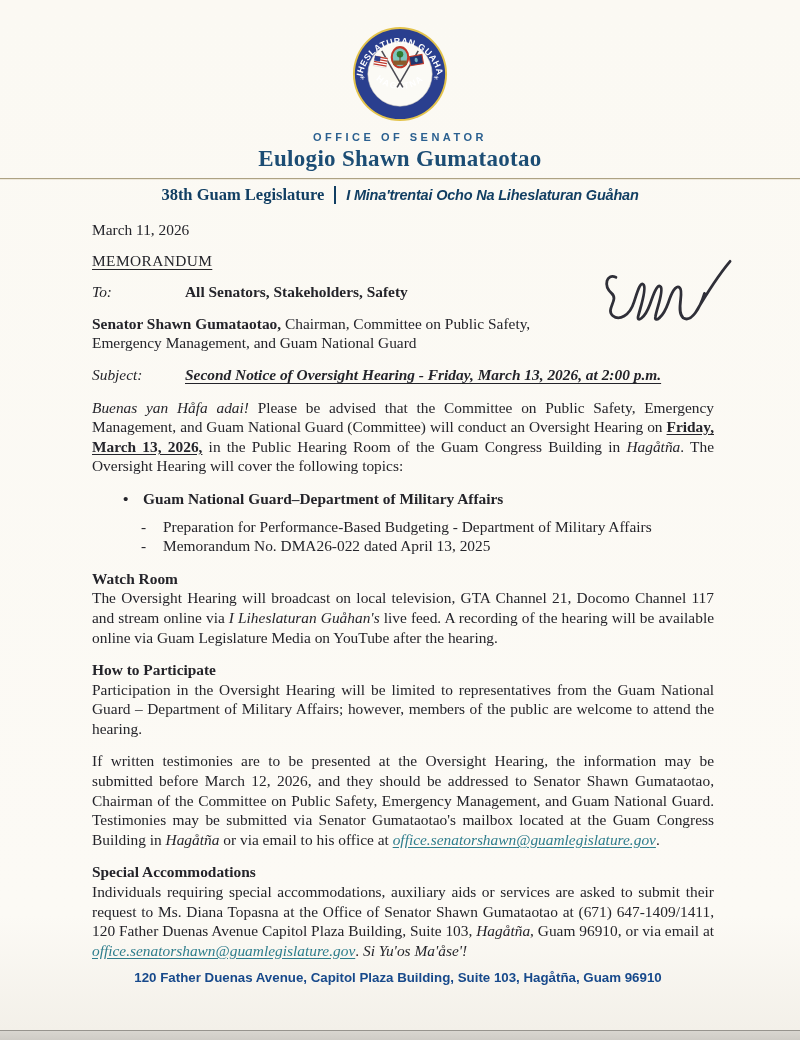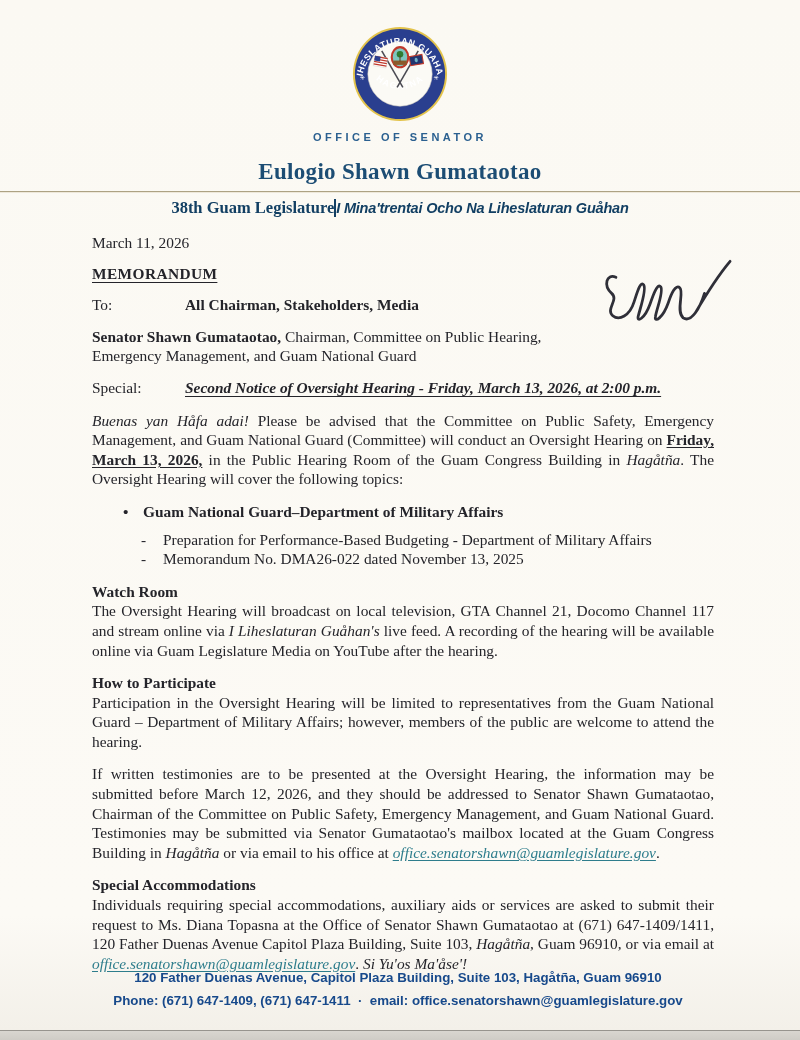--- a/index.html
+++ b/index.html
@@ -12,46 +12,46 @@
     overflow:hidden;
   }
   
   .seal-wrap{display:flex;justify-content:center;padding-top:26px;}
   .office-line{
     text-align:center;margin-top:9px;
     font-family:"Liberation Sans", sans-serif;
     font-size:11px;font-weight:bold;letter-spacing:3.5px;color:#2b6090;
   }
   .senator-name{
-    text-align:center;margin-top:16px;
+    text-align:center;margin-top:3px;
     font-size:23px;font-weight:600;color:#1c4d74;letter-spacing:.3px;
   }
   .header-rule{
     margin-top:6px;height:0;
     border-top:1px solid #ada283;border-bottom:1px solid #eee8da;
   }
   .legislature-line{
-    display:flex;justify-content:center;align-items:center;
+    display:flex;justify-content:center;align-items:center;gap:10px;
     margin-top:5px;color:#123f63;
   }
   .leg-en{font-size:16.5px;font-weight:bold;}
   .leg-divider{width:2px;height:18px;background:#123f63;}
   .leg-local{
     font-family:"Liberation Sans", sans-serif;
     font-size:14.5px;font-weight:bold;font-style:italic;letter-spacing:-.2px;text-align:right;
   }
   
   .content{padding:0 86px 0 92px;font-size:15.4px;line-height:19.6px;}
   .date-line{margin-top:15px;}
   .memo-title{
-    margin-top:11px;font-weight:bold;letter-spacing:.4px;
+    margin-top:11px;font-weight:normal;letter-spacing:.4px;
     text-decoration:underline;text-underline-offset:3px;
   }
   .memo-row{display:flex;margin-top:12px;}
-  .memo-label{width:93px;flex:0 0 93px;}
+  .memo-label{width:93px;flex:0 0 93px;font-style:italic;}
   .memo-value{flex:1;}
   .from-value{max-width:462px;}
   .to-value{font-weight:bold;}
   .subject-value{font-weight:bold;text-decoration:underline;text-underline-offset:3px;font-style:italic;}
   .para{margin-top:13px;text-align:justify;}
   .seg-i{font-style:italic;}
   .seg-b{font-weight:bold;}
   .seg-bu{font-weight:bold;text-decoration:underline;text-underline-offset:2px;}
   .seg-link{font-style:italic;color:#2e7d8c;text-decoration:underline;text-underline-offset:2px;}
   .bullet-row{margin-top:13px;display:flex;}
@@ -137,43 +137,43 @@
   </div>
 
   <div class="content">
 
     <div class="date-line">March 11, 2026</div>
 
     <div class="memo-title">MEMORANDUM</div>
 
     <div class="memo-row">
       <span class="memo-label">To:</span>
-      <span class="memo-value to-value">All Chairman, Stakeholders, Media</span>
+      <span class="memo-value to-value">All Senators, Stakeholders, Safety</span>
     </div>
 
     <div class="memo-row">
-      <span class="memo-value from-value"><span class="seg-b">Senator Shawn Gumataotao,</span><span> Chairman, Committee on Public Hearing, Emergency Management, and Guam National Guard</span></span>
+      <span class="memo-value from-value"><span class="seg-b">Senator Shawn Gumataotao,</span><span> Chairman, Committee on Public Safety, Emergency Management, and Guam National Guard</span></span>
     </div>
 
     <div class="memo-row">
-      <span class="memo-label">Special:</span>
+      <span class="memo-label">Subject:</span>
       <span class="memo-value subject-value">Second Notice of Oversight Hearing - Friday, March 13, 2026, at 2:00 p.m.</span>
     </div>
 
     <div class="para"><span class="seg-i">Buenas yan Håfa adai!</span><span> Please be advised that the Committee on Public Safety, Emergency Management, and Guam National Guard (Committee) will conduct an Oversight Hearing on </span><span class="seg-bu">Friday, March 13, 2026,</span><span> in the Public Hearing Room of the Guam Congress Building in </span><span class="seg-i">Hagåtña</span><span>. The Oversight Hearing will cover the following topics:</span></div>
 
     <div class="bullet-row">
       <span class="bullet-heading">Guam National Guard–Department of Military Affairs</span>
     </div>
     <div class="dash-list">
       <div class="dash-row">
           <span>Preparation for Performance-Based Budgeting - Department of Military Affairs</span>
         </div>
       <div class="dash-row">
-          <span>Memorandum No. DMA26-022 dated November 13, 2025</span>
+          <span>Memorandum No. DMA26-022 dated April 13, 2025</span>
         </div>
     </div>
 
     <div class="section">
       <div class="section-heading">Watch Room</div>
       <div class="para first"><span>The Oversight Hearing will broadcast on local television, GTA Channel 21, Docomo Channel 117 and stream online via </span><span class="seg-i">I Liheslaturan Guåhan's</span><span> live feed. A recording of the hearing will be available online via Guam Legislature Media on YouTube after the hearing.</span></div>
     </div>
 
     <div class="section">
       <div class="section-heading">How to Participate</div>
@@ -191,18 +191,17 @@
   <svg class="signature" viewBox="0 0 150 75">
     <path d="M 14 20 C 5 16, 2 28, 10 35 C 17 41, 4 50, 11 56 C 17 61, 27 56, 31 43
              C 34 34, 37 23, 40 27 C 43 31, 37 48, 35 56 C 33 63, 41 59, 46 45
              C 49 36, 53 25, 56 29 C 59 33, 52 50, 51 57 C 50 63, 58 58, 63 44
              C 66 35, 70 26, 74 30 C 78 34, 70 52, 77 58 C 85 63, 93 48, 97 35
              M 88 54 C 98 37, 110 18, 121 5" fill="none" stroke="#2f2f38" stroke-width="2.6" stroke-linecap="round"></path>
   </svg>
 
   <div class="footer">
     <div>120 Father Duenas Avenue, Capitol Plaza Building, Suite 103, Hagåtña, Guam 96910</div>
-    <div>Phone: (671) 647-1409, (671) 647-1411 &nbsp;·&nbsp; email: office.senatorshawn@guamlegislature.gov</div>
   </div>
 
   <div class="scan-edge"></div>
 
 </div>
 
 </body></html>

